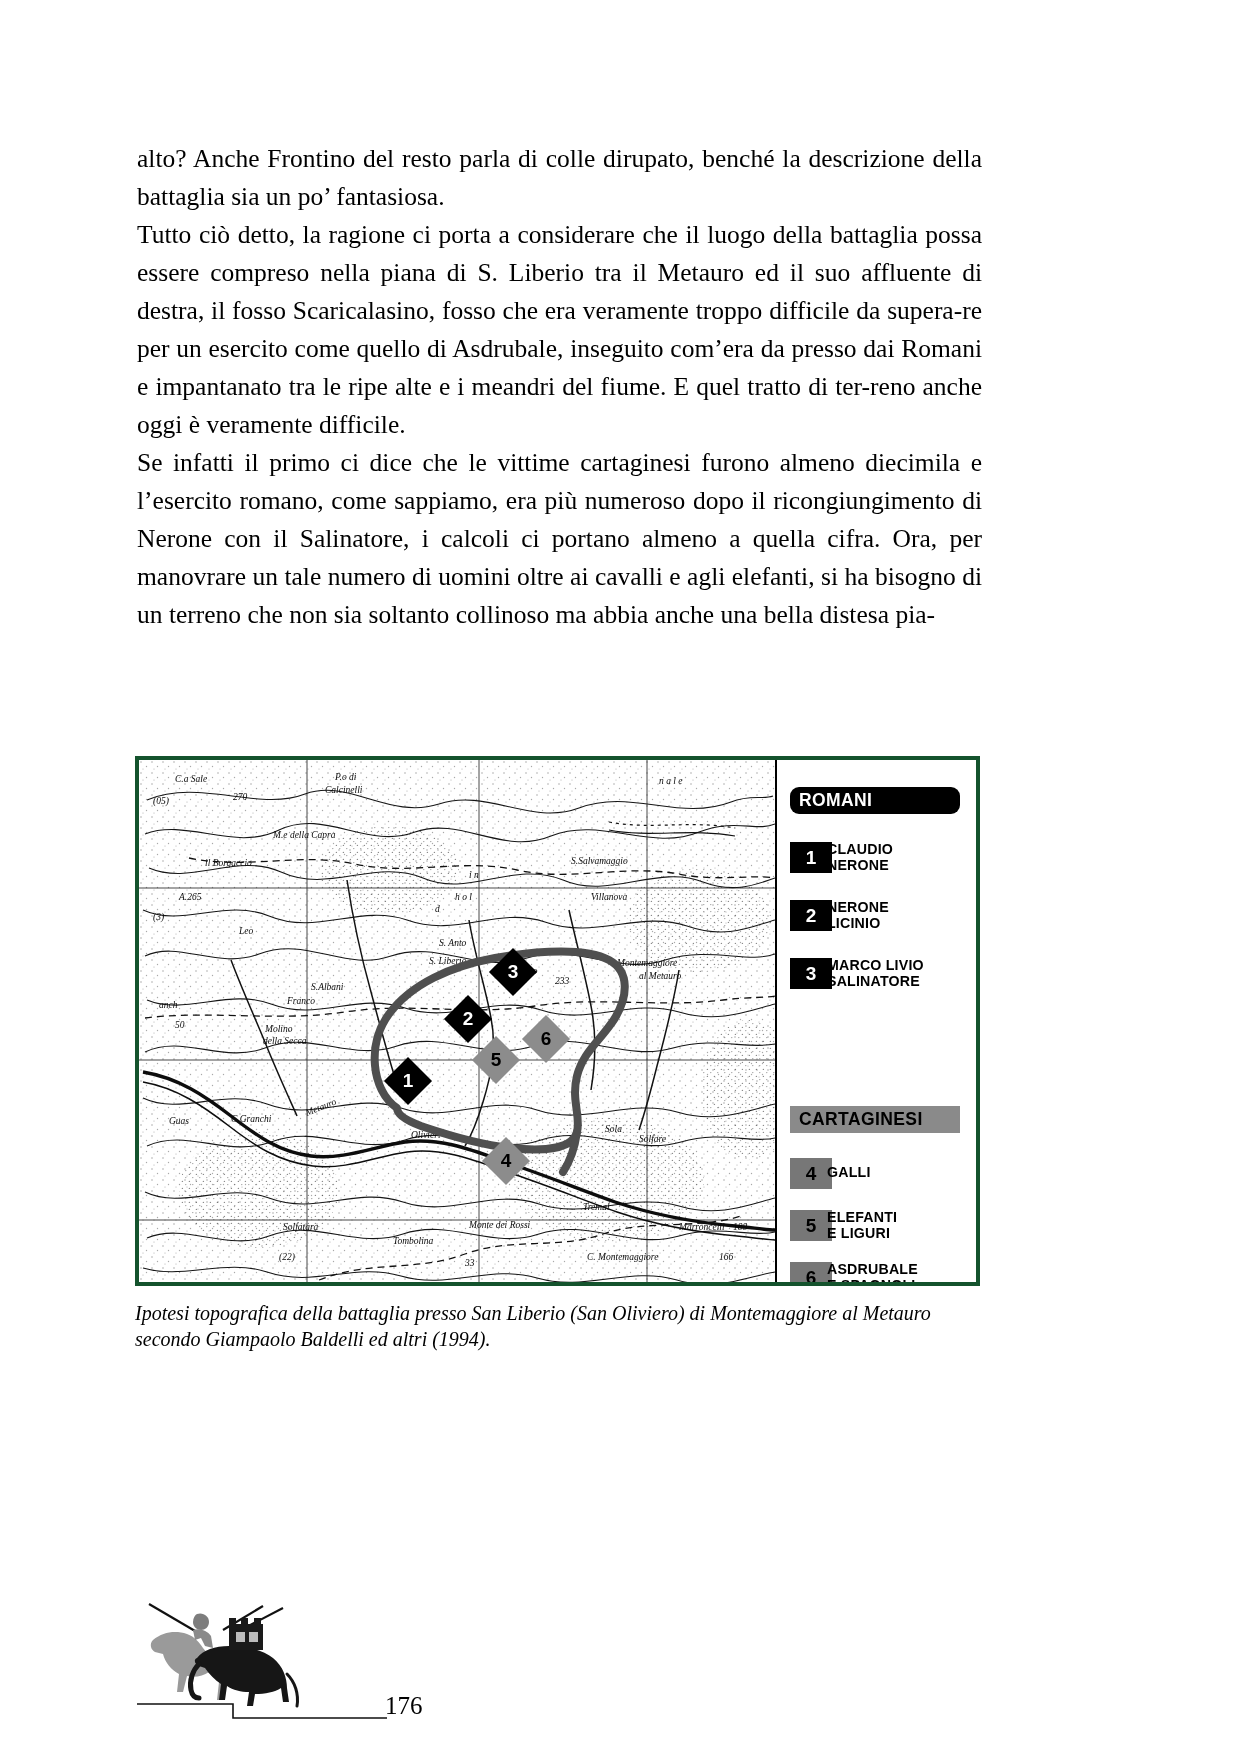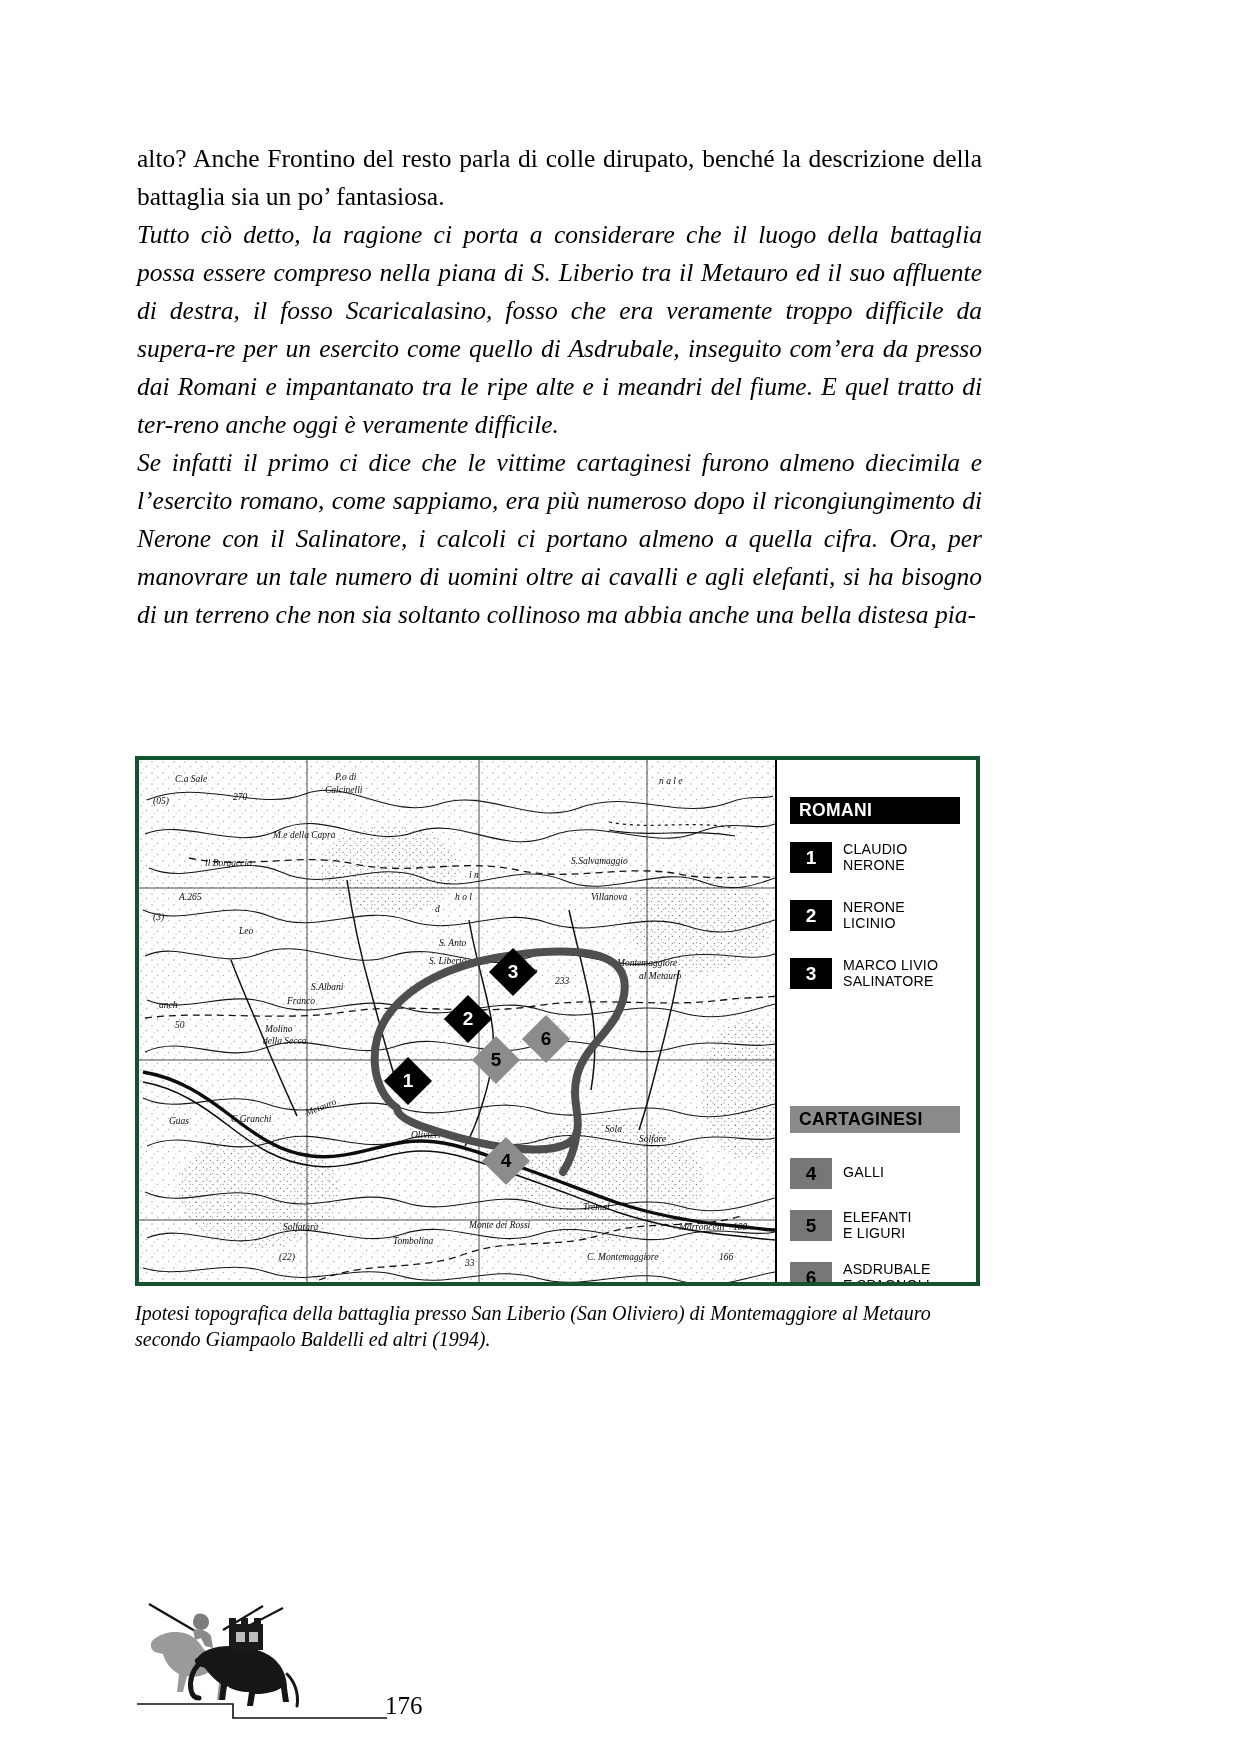--- a/index.html
+++ b/index.html
@@ -24,21 +24,21 @@
     width: 845px;
   }
   .para {
     font-size: 25.5px;
     line-height: 38px;
     text-align: justify;
     text-justify: inter-word;
     margin: 0;
     hyphens: none;
   }
-  .para + .para { margin-top: 0; font-style: italic; }
+  .para + .para { margin-top: 0; }
 
   
   .figure-wrap {
     position: absolute;
     left: 135px;
     top: 756px;
     width: 845px;
   }
   .map-frame {
     position: relative;
@@ -78,23 +78,24 @@
     height: 27px;
     line-height: 27px;
     font-family: "Liberation Sans", sans-serif;
     font-weight: bold;
     font-size: 17.5px;
     letter-spacing: 0.4px;
     padding-left: 9px;
     box-sizing: border-box;
   }
   .legend-title.romani {
-    top: 37px;
+    top: 27px;
     background: #000000;
     color: #ffffff;
+    border-radius: 9px;
   }
   .legend-title.cartaginesi {
     top: 346px;
     background: #8a8a8a;
     color: #000000;
   }
   .legend-row {
     position: absolute;
     left: 11px;
     width: 186px;
@@ -110,24 +111,24 @@
     font-family: "Liberation Sans", sans-serif;
     font-weight: bold;
     font-size: 19px;
     text-align: center;
     line-height: 31px;
   }
   .legend-chip.black { background: #000000; color: #ffffff; }
   .legend-chip.gray  { background: #777777; color: #000000; }
   .legend-label {
     position: absolute;
-    left: 53px;
+    left: 37px;
     top: 0;
     font-family: "Liberation Sans", sans-serif;
-    font-weight: normal;
+    font-weight: bold;
     font-size: 14.2px;
     line-height: 15.8px;
     letter-spacing: 0.2px;
     white-space: pre-line;
   }
   .legend-label.single { padding-top: 7px; }
 
   .caption {
     margin-top: 14px;
     font-size: 20px;

